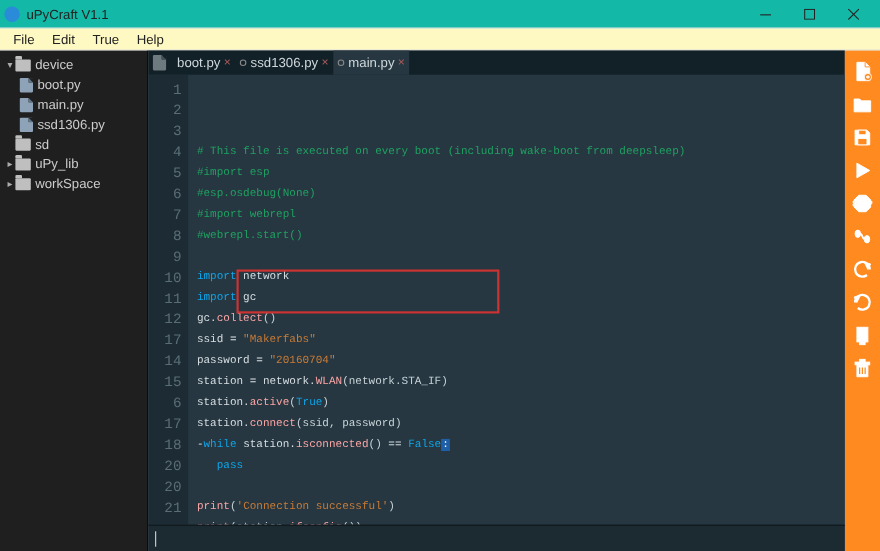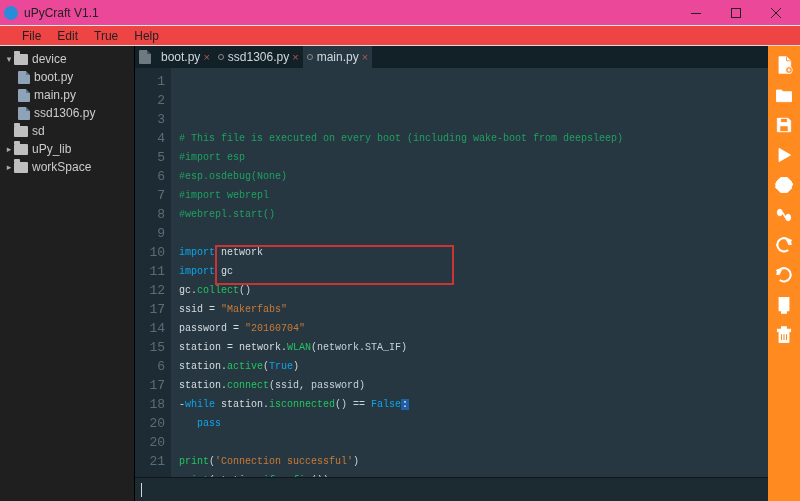--- a/index.html
+++ b/index.html
@@ -1,27 +1,27 @@
 <!DOCTYPE html>
 <html><head>
 <meta charset="utf-8">
 <style>
   * { box-sizing: border-box; margin: 0; padding: 0; }
   html, body { width: 800px; height: 501px; overflow: hidden; font-family: "Segoe UI", Tahoma, sans-serif; }
   body { display: flex; flex-direction: column; background: #fff; }
 
   
-  .titlebar { height: 26px; background: #ec4899; display: flex; align-items: center; padding: 0 4px; border-bottom: 1px solid #e8e8e8; }
+  .titlebar { height: 26px; background: #14b8a6; display: flex; align-items: center; padding: 0 4px; border-bottom: 1px solid #e8e8e8; }
   .titlebar .logo { width: 14px; height: 14px; border-radius: 50%; background: #2a8bd8; margin-right: 6px; }
   .titlebar .title { font-size: 12px; color: #222; }
   .titlebar .win-controls { margin-left: auto; display: flex; }
   .titlebar .win-controls .btn { width: 40px; height: 26px; display: flex; align-items: center; justify-content: center; font-size: 13px; color: #333; }
 
   
-  .menubar { height: 20px; display: flex; align-items: center; padding: 0 16px; background: #ef4444; font-size: 12px; color: #222; gap: 4px; border-bottom: 1px solid #ddd; }
+  .menubar { height: 20px; display: flex; align-items: center; padding: 0 6px; background: #fef9c3; font-size: 12px; color: #222; gap: 4px; border-bottom: 1px solid #ddd; }
   .menubar .menuitem { padding: 0 6px; cursor: default; }
 
   
   .main { flex: 1; display: flex; min-height: 0; }
 
   
   .sidebar { width: 135px; background: #1f1f1f; color: #ccc; font-size: 12px; padding-top: 4px; border-right: 1px solid #000; }
   .tree-row { display: flex; align-items: center; height: 18px; padding-left: 4px; white-space: nowrap; }
   .tree-row .caret { width: 10px; color: #aaa; font-size: 9px; text-align: center; }
   .tree-row .folder-icon { width: 14px; height: 11px; background: #bfbfbf; border-radius: 1px; margin-right: 4px; position: relative; }
@@ -43,21 +43,21 @@
   .tab .dot { width:6px; height:6px; border:1px solid #888; border-radius:50%; margin-right:4px; }
 
   
   .code-wrap { flex:1; display:flex; min-height:0; background:#263741; position:relative; }
   .gutter { width:36px; background:#1d2c34; color:#5a6d76; text-align:right; padding:4px 6px 0 0; font-family:"Consolas","Courier New",monospace; font-size:13px; line-height:19px; }
   .code { flex:1; padding:4px 0 0 8px; font-family:"Consolas","Courier New",monospace; font-size:10px; line-height:19px; color:#d6dee2; white-space:pre; overflow:hidden; position:relative; }
   .code .line { height:19px; }
   .tok-comment { color:#1fa060; }
   .tok-keyword { color:#0ea5e9; }
   .tok-string { color:#c97b36; }
-  .tok-func { color:#22c55e;text-align:center; }
+  .tok-func { color:#fca5a5;text-align:center; }
   .tok-paren { color:#c7d3d8; }
   .cursor-sel { background:#1f5fa8; color:#fff; padding:0 1px; }
   .highlight-box { position:absolute; border:2px solid #c33; left:44px; top:177px; width:239px; height:40px; pointer-events:none; }
 
   
   .console { height:24px; background:#1c2a32; border-top:1px solid #0f171c; position:relative; }
   .console::before { content:""; position:absolute; left:6px; top:5px; width:1px; height:14px; background:#cfd8dc; animation:none; }
 
   
   .righttoolbar { width:32px; background:#ff8a1f; display:flex; flex-direction:column; align-items:center; padding-top:4px; gap:0; }

